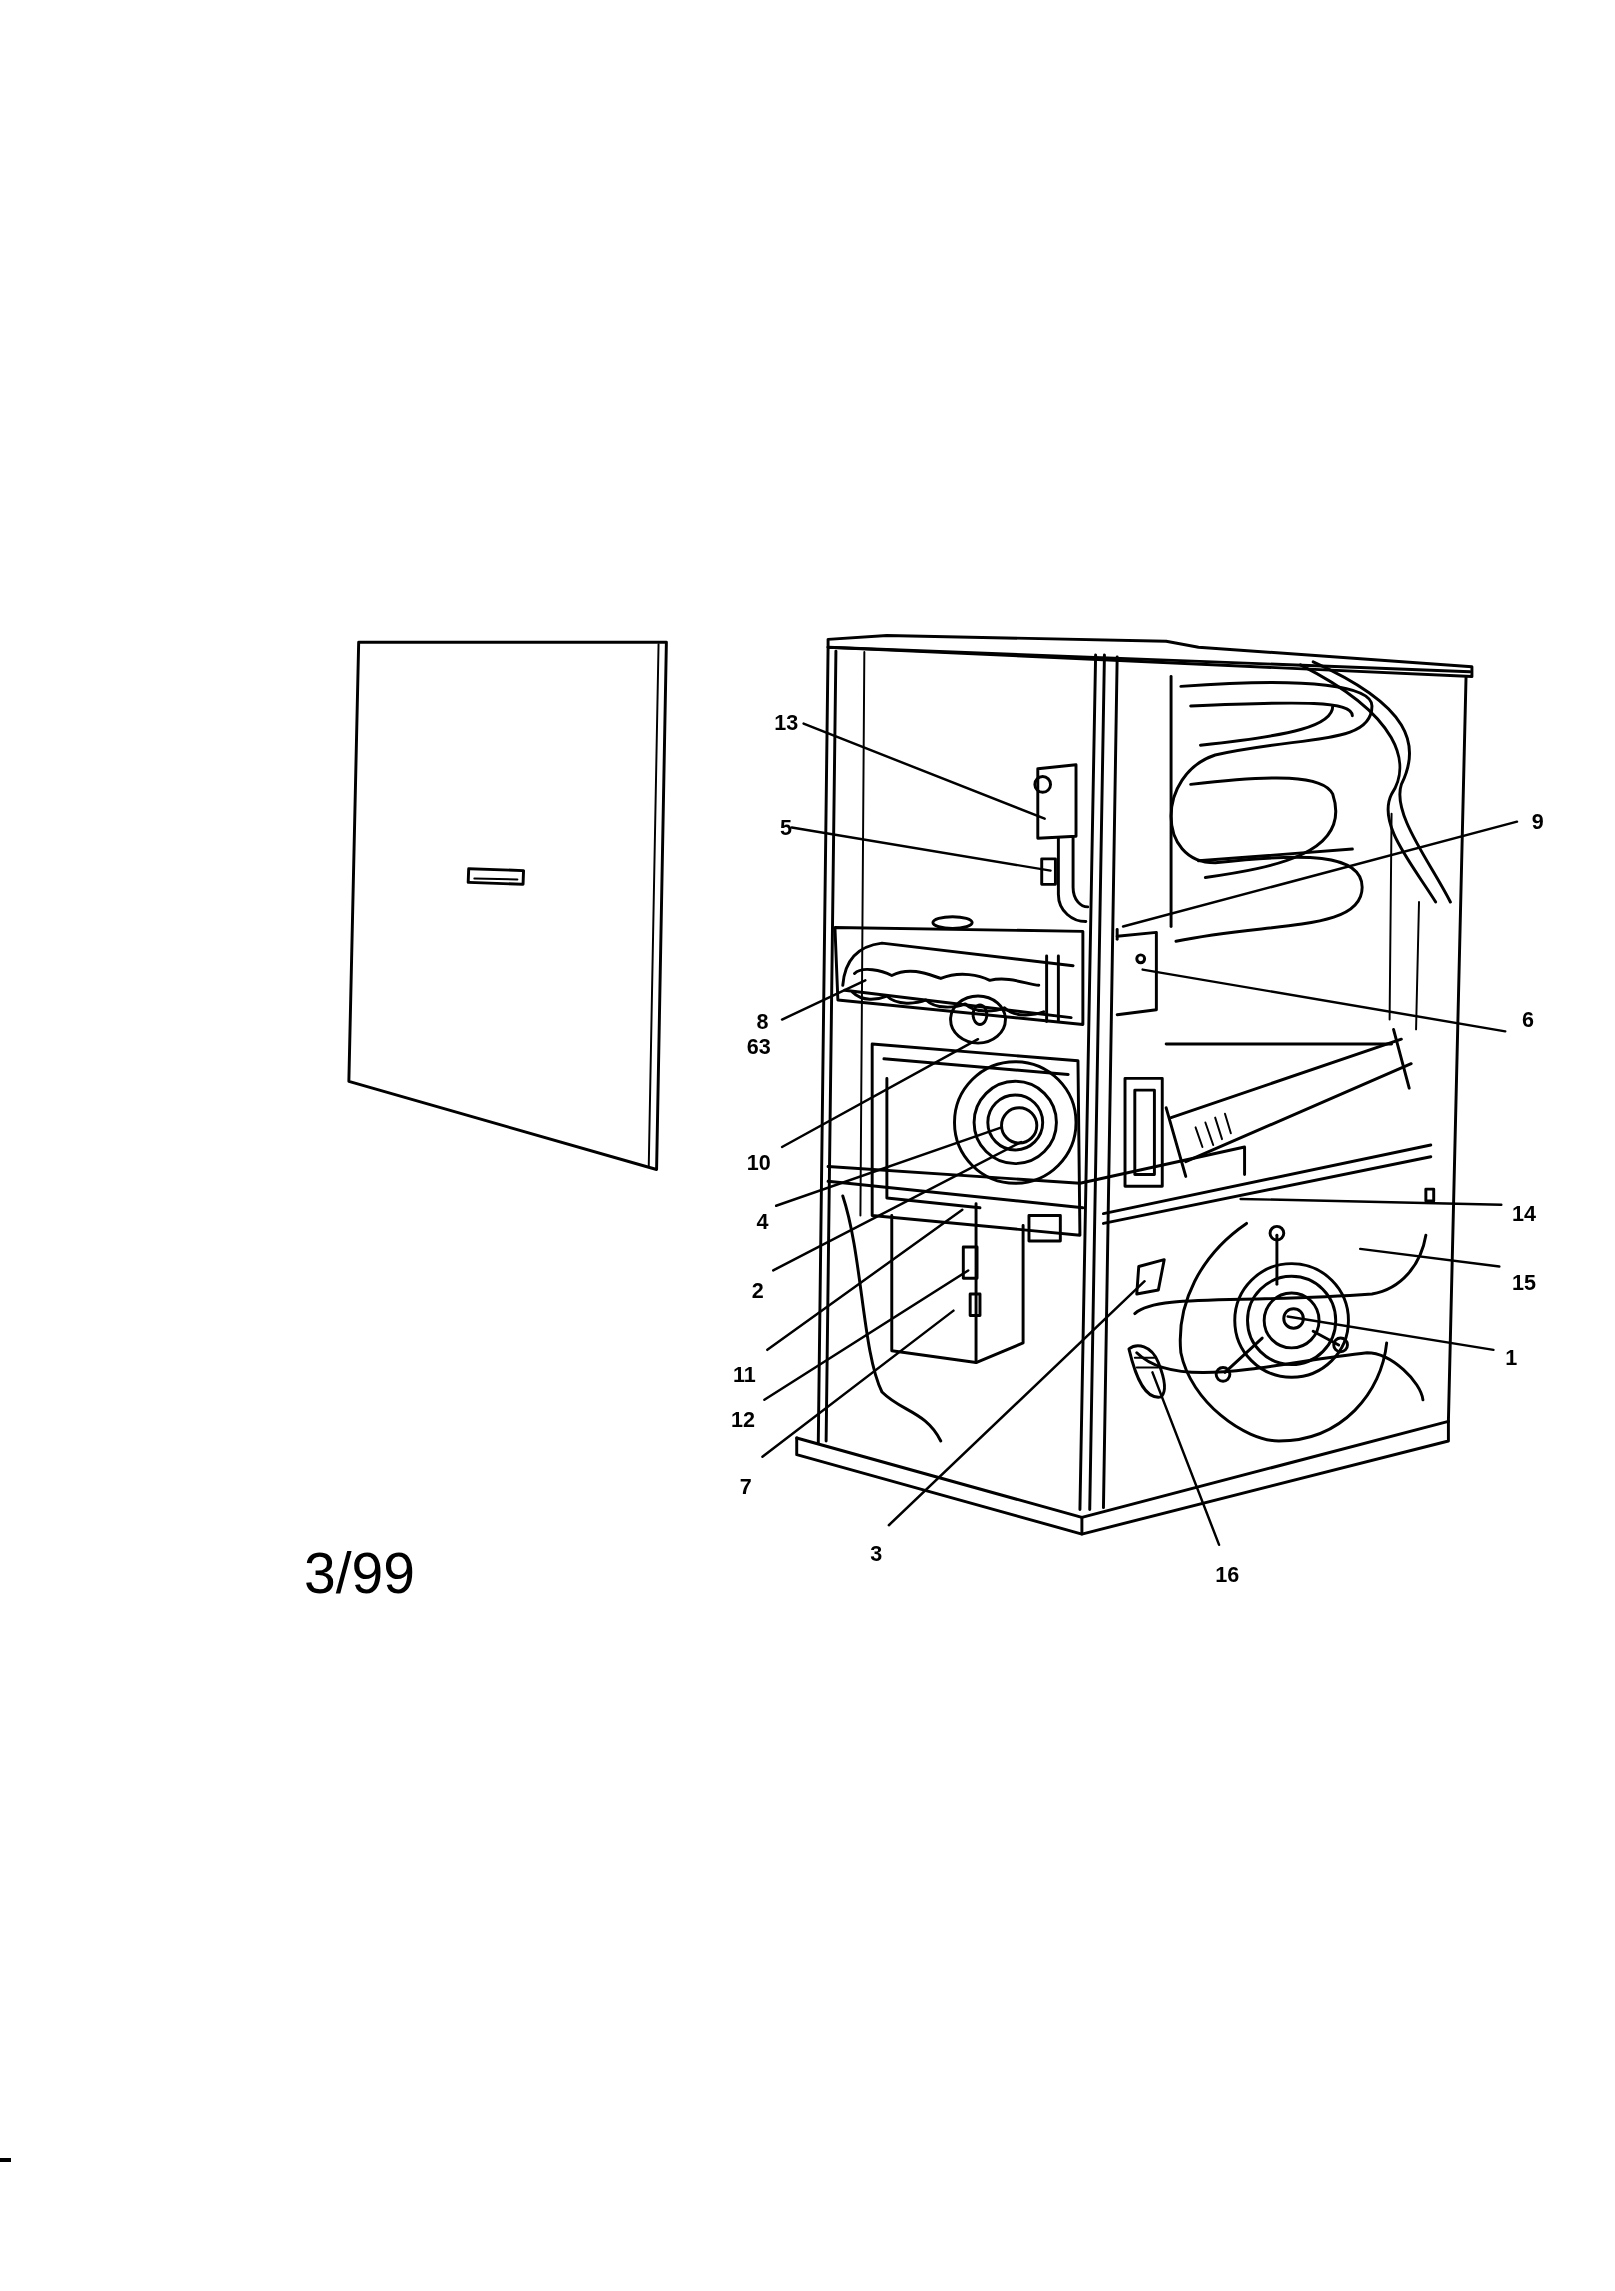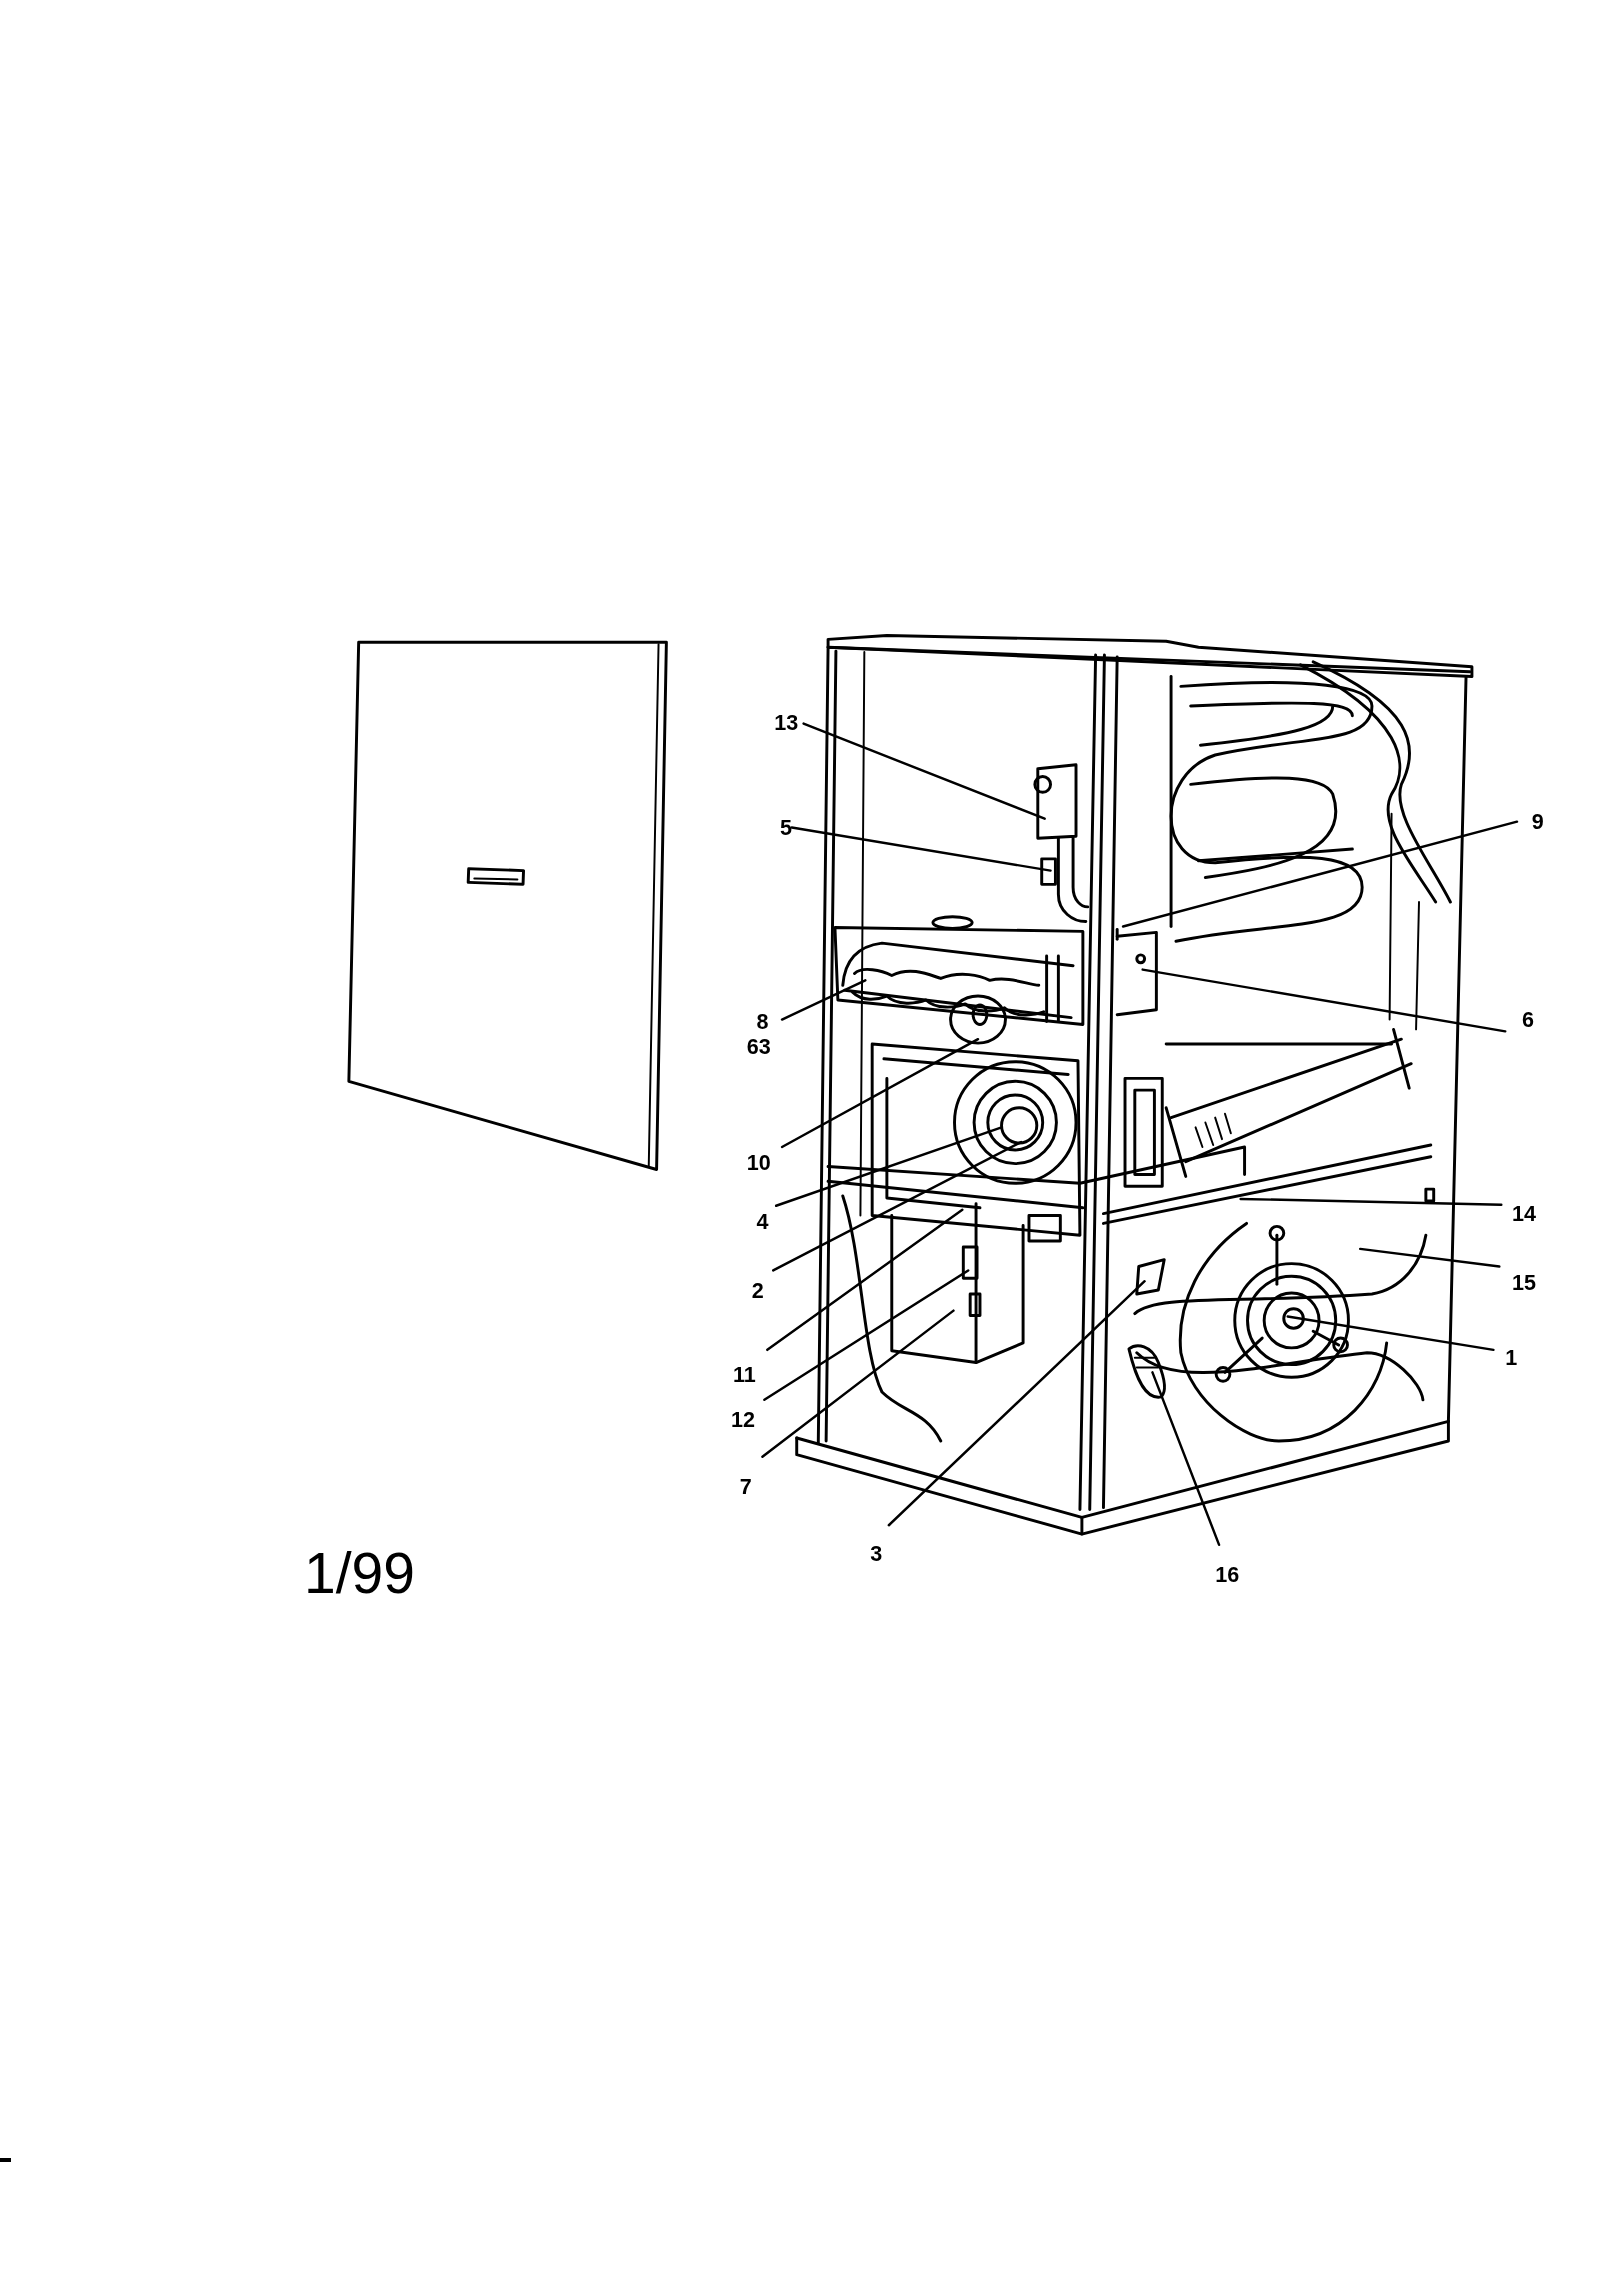--- a/index.html
+++ b/index.html
@@ -181,16 +181,16 @@
         <text x="746" y="1456" class="callout-label">12</text>
         <text x="755" y="1524" class="callout-label">7</text>
         <text x="888" y="1592" class="callout-label">3</text>
         <text x="1543" y="1246" class="callout-label">14</text>
         <text x="1543" y="1316" class="callout-label">15</text>
         <text x="1536" y="1392" class="callout-label">1</text>
         <text x="1240" y="1614" class="callout-label">16</text>
       </g>
   </svg>
 
-  <div class="date-label">1/99</div>
+  <div class="date-label">3/99</div>
   <div class="margin-mark"></div>
 </div>
 
 
 </body></html>

